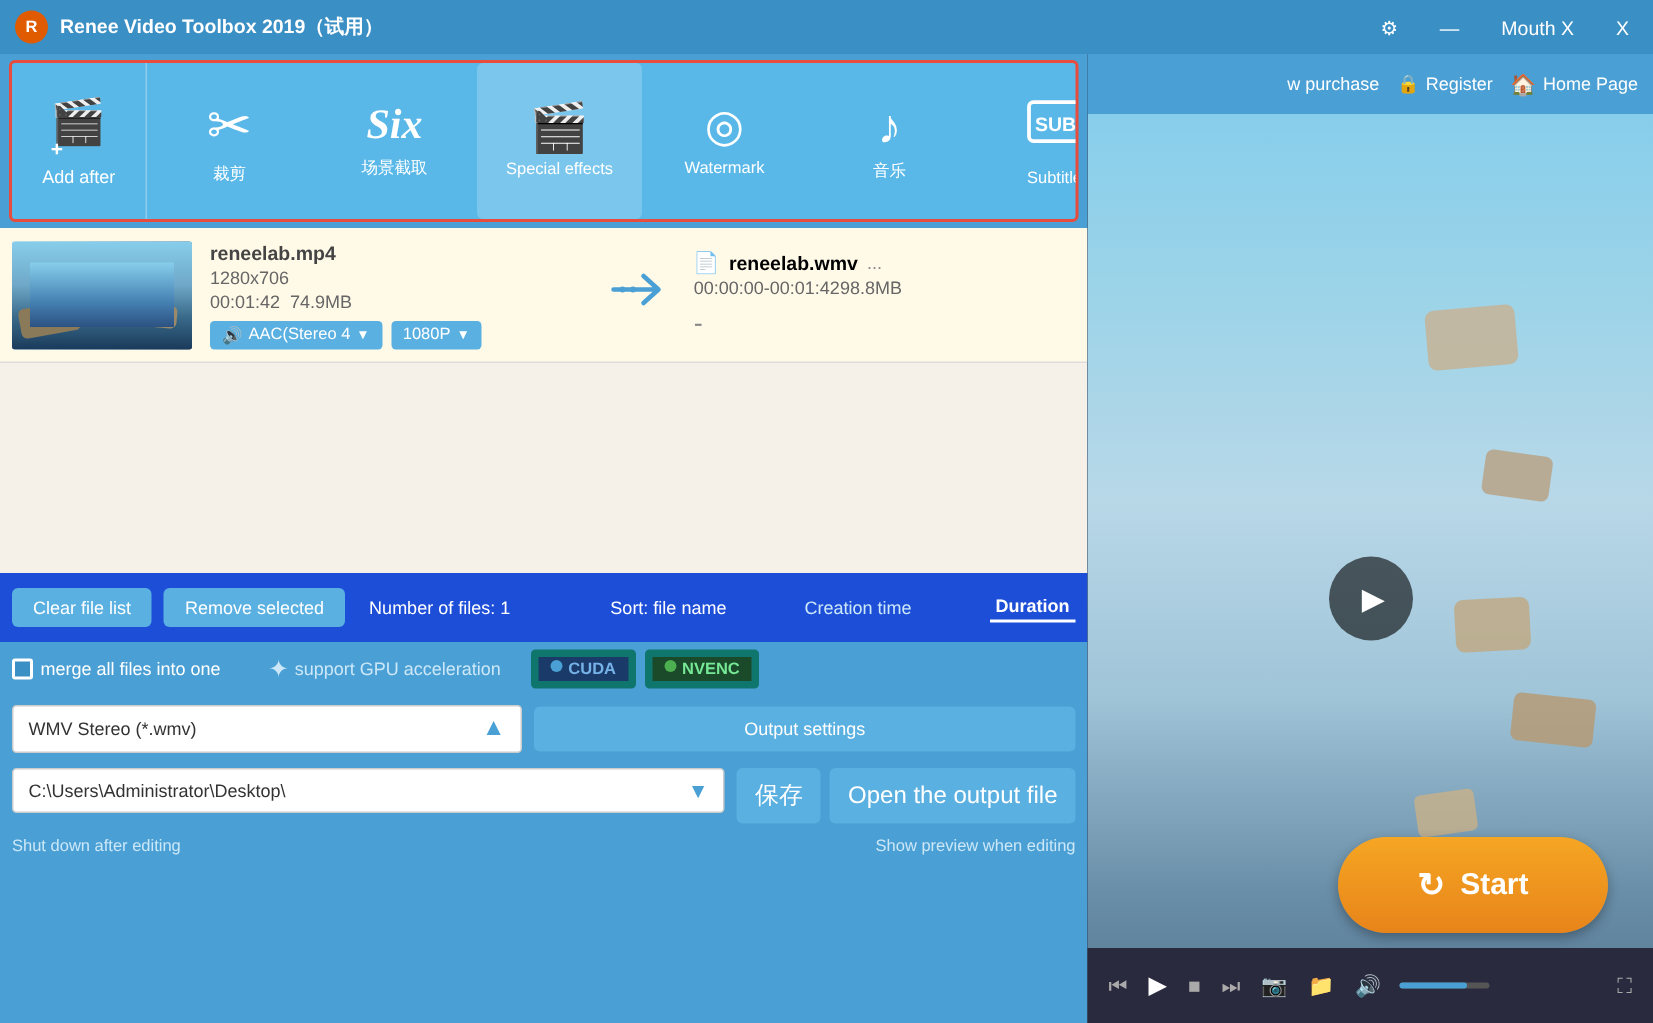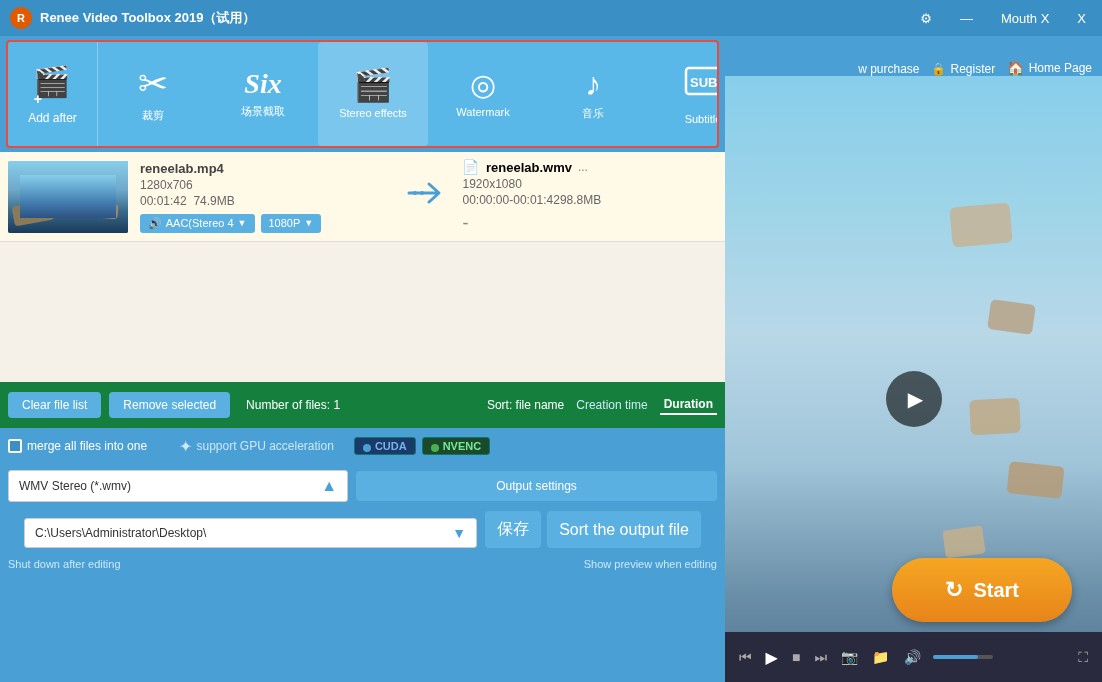--- a/index.html
+++ b/index.html
@@ -231,21 +231,21 @@
     }
     .fullscreen-btn {
       color: #aaa;
       font-size: 14px;
       cursor: pointer;
       margin-left: auto;
     }
 
     
     #bottom-bar {
-      background: #15803d;
+      background: #1d4ed8;
       padding: 6px 8px;
       display: flex;
       align-items: center;
       gap: 8px;
       height: 46px;
     }
     .action-btn {
       background: #5ab0e0;
       color: white;
       border: none;
@@ -263,20 +263,21 @@
     .sort-label {
       color: white;
       font-size: 12px;
       margin-left: auto;
     }
     .sort-option {
       color: #cce8f8;
       font-size: 12px;
       cursor: pointer;
       padding: 2px 4px;
+      margin-left: 40px;
     }
     .sort-option.active {
       color: white;
       font-weight: bold;
       border-bottom: 2px solid white;
     }
 
     
     #settings-row {
       background: #4a9fd4;
@@ -296,24 +297,24 @@
     }
     .checkbox {
       width: 14px;
       height: 14px;
       background: #3a8fc4;
       border: 2px solid white;
       border-radius: 2px;
     }
     .gpu-badge {
       display: flex;
-      align-items: flex-end;
+      align-items: flex-start;
       gap: 4px;
       background: #2a5a8a;
-      border: 1px solid #0f766e;
+      border: 5px solid #0f766e;
       border-radius: 3px;
       padding: 2px 8px;
       color: white;
       font-size: 11px;
       font-weight: bold;
     }
     .cuda-badge {
       background: #1a3a6a;
       color: #76b2e8;
     }
@@ -357,23 +358,23 @@
       border-radius: 4px;
       padding: 8px 18px;
       font-size: 12px;
       cursor: pointer;
       flex: 1;
     }
 
     
     #path-row {
       background: #4a9fd4;
-      padding: 4px 24px;
-      display: flex;
-      align-items: flex-end;
+      padding: 4px 8px;
+      display: flex;
+      align-items: flex-start;
       gap: 8px;
       height: 44px;
     }
     .path-input {
       flex: 1;
       padding: 6px 10px;
       background: white;
       border: 1px solid #ccc;
       border-radius: 3px;
       font-size: 12px;
@@ -549,21 +550,21 @@
             <div class="toolbar-label">裁剪</div>
           </div>
 
           <div class="toolbar-item">
             <div class="toolbar-icon" style="font-size:28px; font-weight:bold; font-family:serif;font-style:italic;">Six</div>
             <div class="toolbar-label">场景截取</div>
           </div>
 
           <div class="toolbar-item active">
             <div class="toolbar-icon" style="font-size:32px;">🎬</div>
-            <div class="toolbar-label">Stereo effects</div>
+            <div class="toolbar-label">Special effects</div>
           </div>
 
           <div class="toolbar-item">
             <div class="toolbar-icon" style="font-size:30px;">◎</div>
             <div class="toolbar-label">Watermark</div>
           </div>
 
           <div class="toolbar-item">
             <div class="toolbar-icon" style="font-size:32px;">♪</div>
             <div class="toolbar-label">音乐</div>
@@ -614,21 +615,20 @@
                 <circle cx="8" cy="15" r="2" fill="#4a9fd4"></circle>
                 <circle cx="15" cy="15" r="2" fill="#4a9fd4"></circle>
               </svg>
           </div>
           <div class="file-output">
             <div style="display:flex; align-items:center; gap:6px;">
               <span style="color:#4a9fd4; font-size:14px;">📄</span>
               <div class="output-name">reneelab.wmv</div>
               <span style="color:#888; font-size:12px;">...</span>
             </div>
-            <div class="output-meta">1920x1080</div>
             <div class="output-meta">
               <span>00:00:00-00:01:42</span><span>98.8MB</span>
             </div>
             <div style="margin-top:6px; color:#888; font-size:18px;">-</div>
           </div>
         </div>
       </div>
 
       <div id="bottom-bar">
         <button class="action-btn">Clear file list</button>
@@ -668,34 +668,34 @@
         <button class="output-settings-btn">Output settings</button>
       </div>
 
       <div id="path-row">
         <div class="path-input">
           <span>C:\Users\Administrator\Desktop\</span>
           <span style="color:#4a9fd4; font-size:14px;">▼</span>
         </div>
         <div class="path-actions">
           <button class="path-btn">保存</button>
-          <button class="path-btn">Sort the output file</button>
+          <button class="path-btn">Open the output file</button>
         </div>
       </div>
 
       <div id="footer">
         <span class="footer-text">Shut down after editing</span>
         <span class="footer-text">Show preview when editing</span>
       </div>
 
     </div>
 
     <div id="right-panel" style="flex:1; position:relative; background:#1a1a2e;">
 
-      <div id="top-right-bar" style="position:absolute; top:0; left:0; right:0; background:#4a9fd4; height:40px; display:flex; align-items:flex-end; justify-content:flex-end; padding:0 10px; gap:12px;">
+      <div id="top-right-bar" style="position:absolute; top:0; left:0; right:0; background:#4a9fd4; height:40px; display:flex; align-items:center; justify-content:flex-end; padding:0 10px; gap:12px;">
         <span class="top-right-link">w purchase</span>
         <span class="top-right-link">
           <span style="font-size:12px;">🔒</span>
           <span>Register</span>
         </span>
         <span class="top-right-link">
           <span style="font-size:14px;">🏠</span>
           <span>Home Page</span>
         </span>
       </div>

